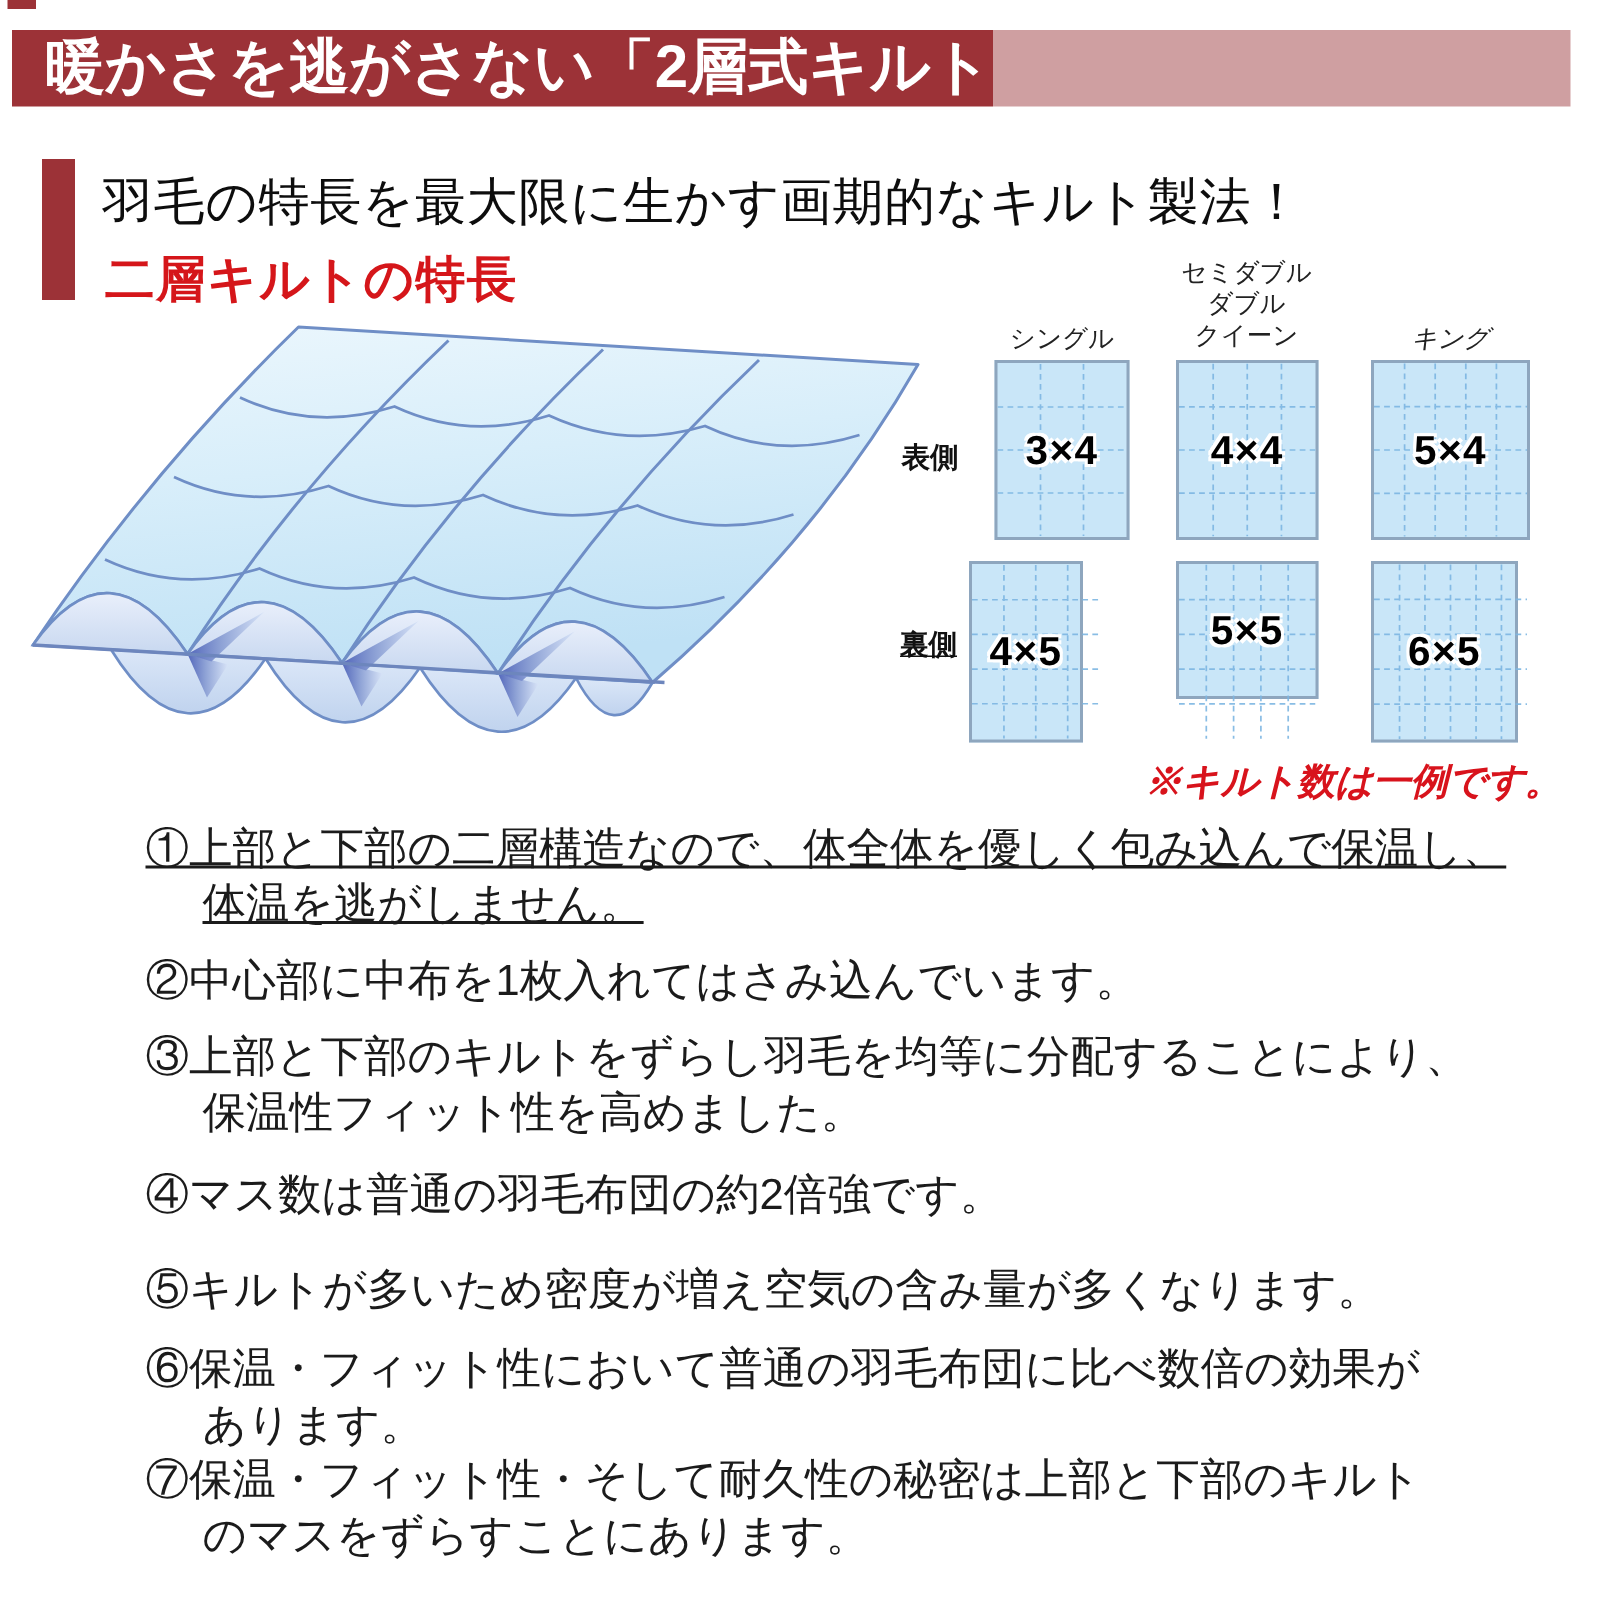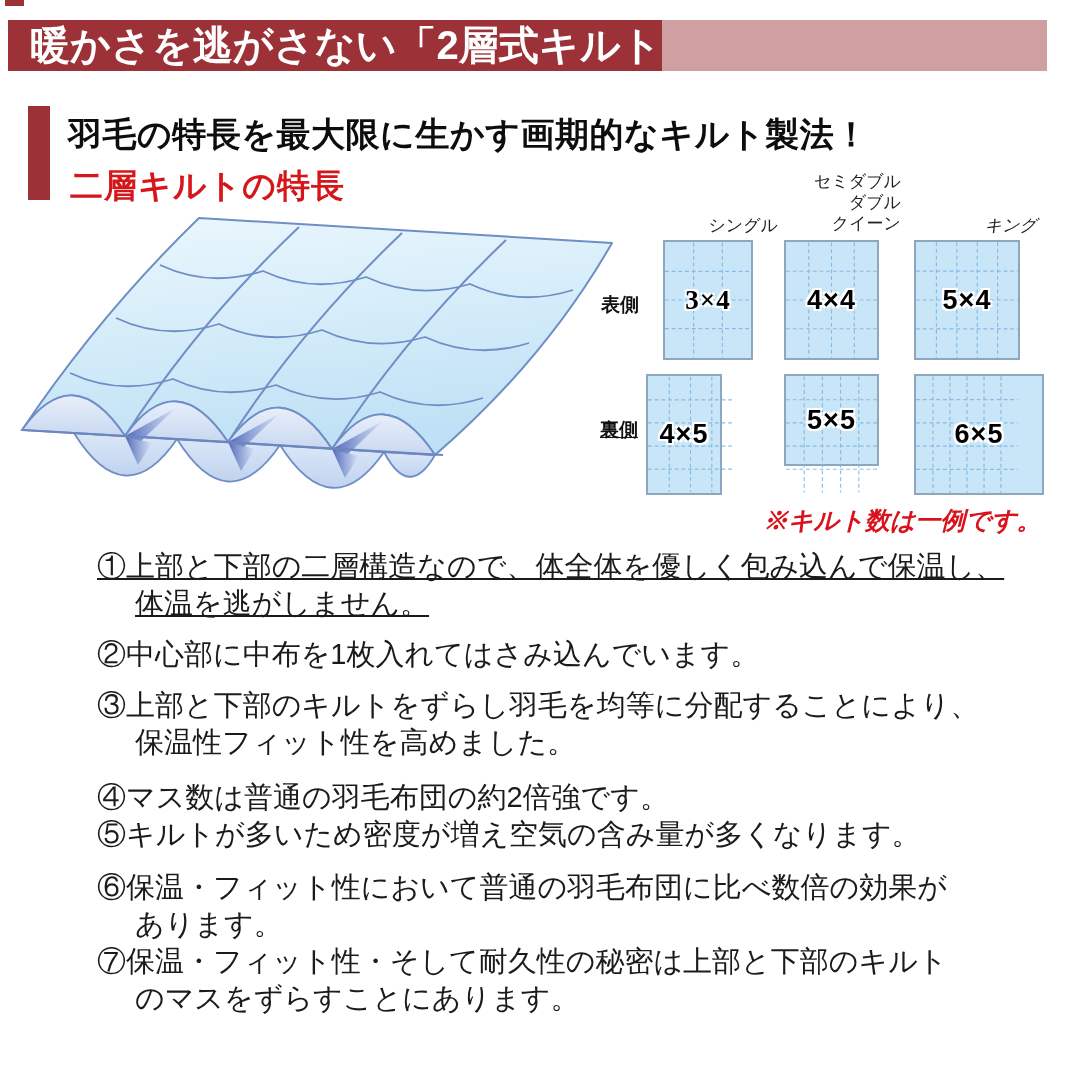--- a/index.html
+++ b/index.html
@@ -15,31 +15,31 @@
   }
   .banner-title{
     color:#ffffff;font-size:40px;font-weight:bold;letter-spacing:0px;
     padding-left:22px;white-space:nowrap;line-height:51px;
   }
   .banner-pink{position:absolute;left:662px;top:20px;width:385px;height:51px;background:#cf9fa1;}
   
   .accent-bar{position:absolute;left:28px;top:106px;width:22px;height:94px;background:#9c3237;}
   .heading-main{
     position:absolute;left:68px;top:112px;width:960px;
-    font-size:34px;font-weight:bold;color:#0d0d0d;letter-spacing:0.5px;white-space:nowrap;
+    font-size:34px;font-weight:normal;color:#0d0d0d;letter-spacing:0.5px;white-space:nowrap;
   }
   .heading-sub{
     position:absolute;left:70px;top:164px;width:500px;
     font-size:33px;font-weight:bold;color:#d5161a;letter-spacing:1px;white-space:nowrap;
   }
   
   .quilt-svg{position:absolute;left:5px;top:210px;width:640px;height:330px;}
   
   .col-header{
-    position:absolute;width:140px;text-align:right;font-size:17px;color:#222222;
+    position:absolute;width:140px;text-align:center;font-size:17px;color:#222222;
     line-height:21px;font-weight:500;
   }
   .row-label{
     position:absolute;font-size:19px;font-weight:bold;color:#111111;white-space:nowrap;
   }
   .qcell{position:absolute;background:#c9e6f8;border:2px solid #8ea6be;box-sizing:border-box;}
   .qlines{position:absolute;left:0;top:0;stroke:#7db6e2;stroke-width:1.2;stroke-dasharray:4 3;opacity:.9;}
   .qnum{
     position:absolute;left:0;top:0;right:0;bottom:0;display:flex;align-items:center;justify-content:center;
     font-size:27px;font-weight:bold;color:#000000;letter-spacing:1px;
@@ -51,21 +51,21 @@
   }
   
   .features{position:absolute;left:97px;top:548px;width:925px;}
   .feature-item{
     font-size:29px;line-height:37px;color:#1b1b1b;
     padding-left:38px;text-indent:-38px;white-space:pre-line;letter-spacing:0px;
   }
   .feature-item:nth-child(1){margin-bottom:14px;text-decoration:underline;}
   .feature-item:nth-child(2){margin-bottom:14px;}
   .feature-item:nth-child(3){margin-bottom:18px;}
-  .feature-item:nth-child(4){}
+  .feature-item:nth-child(4){margin-bottom:26px;}
   .feature-item:nth-child(5){margin-bottom:16px;}
   .feature-item:nth-child(6){margin-bottom:0px;}
 </style>
 </head>
 <body>
 
 <div class="page">
 
   <div class="corner-mark"></div>
 
@@ -144,21 +144,21 @@
   </svg>
 
   <div class="col-header" style="left:638px;top:215px;">シングル</div>
   <div class="col-header" style="left:761px;top:171px;">セミダブル<br>ダブル<br>クイーン</div>
   <div class="col-header" style="left:897px;top:215px;font-style:italic;">キング</div>
 
   <div class="row-label" style="left:601px;top:292px;">表側</div>
   <div class="row-label" style="left:600px;top:417px;text-decoration:underline;">裏側</div>
 
   <div>
-      <div class="qcell" style="left: 663px; top: 240px; width: 90px; height: 120px; font-family: Liberation Serif, serif;">
+      <div class="qcell" style="left: 663px; top: 240px; width: 90px; height: 120px;">
         <svg class="qlines" width="86" height="116" viewBox="0 0 90 120">
           <line x1="30.0" y1="0" x2="30.0" y2="120"></line>
           <line x1="60.0" y1="0" x2="60.0" y2="120"></line>
           <line x1="0" y1="30.0" x2="90" y2="30.0"></line>
           <line x1="0" y1="60.0" x2="90" y2="60.0"></line>
           <line x1="0" y1="90.0" x2="90" y2="90.0"></line>
         </svg>
         <span class="qnum">3×4</span>
       </div>
       <div class="qcell" style="left: 784px; top: 240px; width: 95px; height: 120px;">
@@ -202,21 +202,21 @@
           <line x1="38.0" y1="0" x2="38.0" y2="121"></line>
           <line x1="57.0" y1="0" x2="57.0" y2="121"></line>
           <line x1="76.0" y1="0" x2="76.0" y2="121"></line>
           <line x1="0" y1="24.2" x2="95" y2="24.2"></line>
           <line x1="0" y1="48.4" x2="95" y2="48.4"></line>
           <line x1="0" y1="72.6" x2="95" y2="72.6"></line>
           <line x1="0" y1="96.8" x2="95" y2="96.8"></line>
         </svg>
         <span class="qnum">5×5</span>
       </div>
-      <div class="qcell" style="left: 914px; top: 374px; width: 130px; height: 121px;">
+      <div class="qcell" style="left: 914px; top: 374px; width: 98px; height: 121px;">
         <svg class="qlines" width="102" height="117" viewBox="0 0 106 121">
           <line x1="17.7" y1="0" x2="17.7" y2="121"></line>
           <line x1="35.3" y1="0" x2="35.3" y2="121"></line>
           <line x1="53.0" y1="0" x2="53.0" y2="121"></line>
           <line x1="70.7" y1="0" x2="70.7" y2="121"></line>
           <line x1="88.3" y1="0" x2="88.3" y2="121"></line>
           <line x1="0" y1="24.2" x2="106" y2="24.2"></line>
           <line x1="0" y1="48.4" x2="106" y2="48.4"></line>
           <line x1="0" y1="72.6" x2="106" y2="72.6"></line>
           <line x1="0" y1="96.8" x2="106" y2="96.8"></line>

